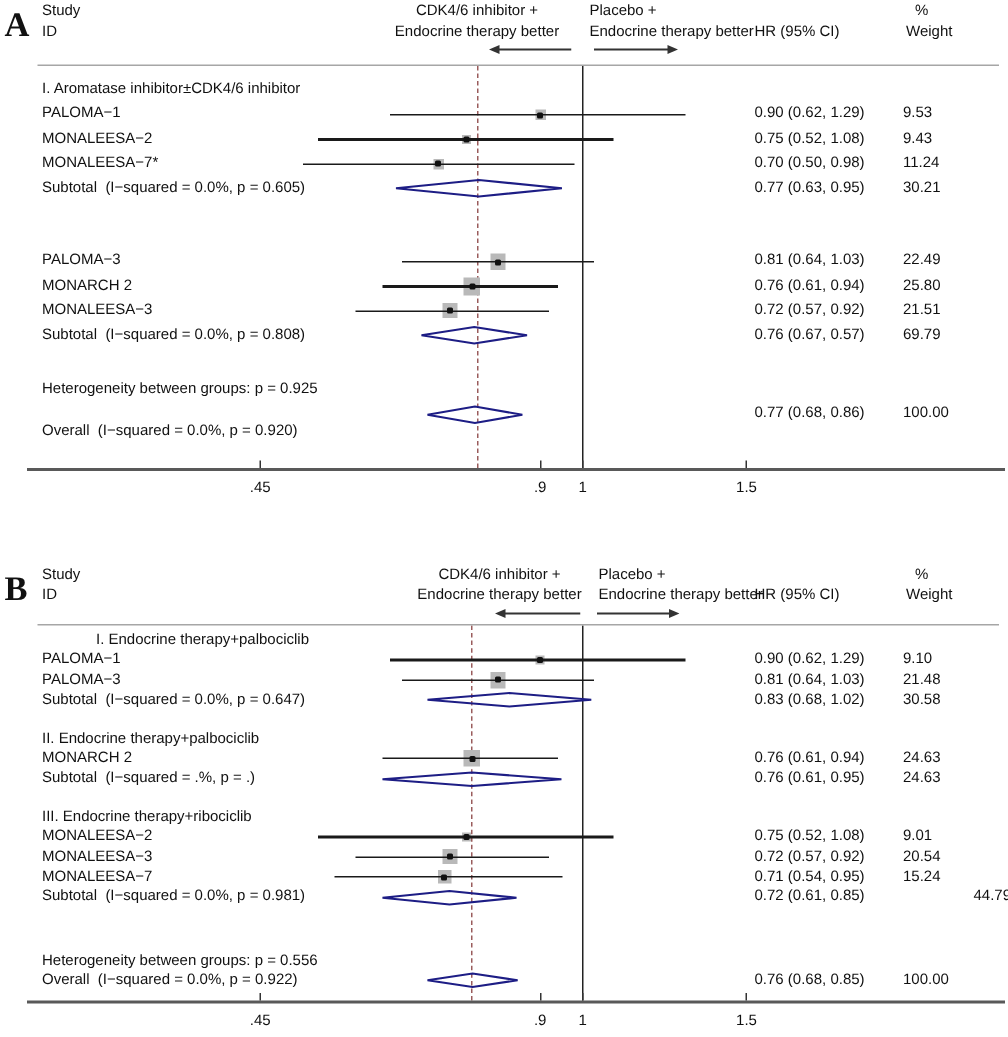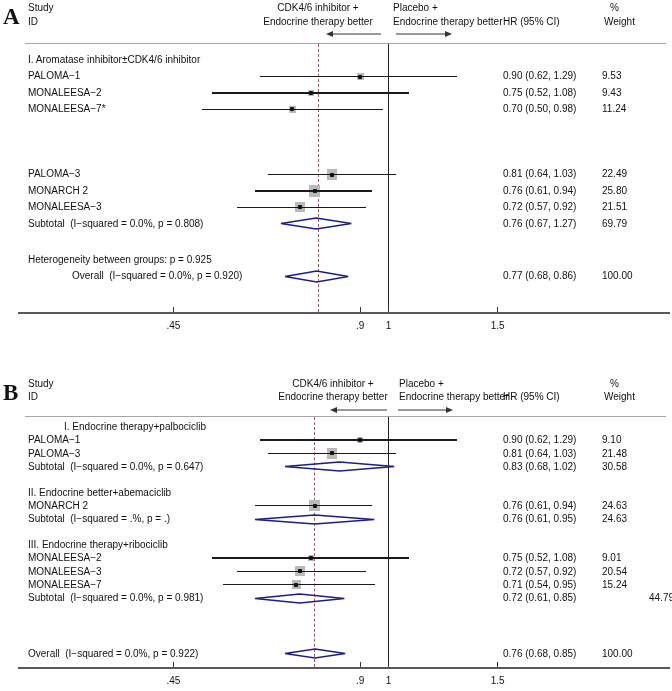--- a/index.html
+++ b/index.html
@@ -33,28 +33,31 @@
         </svg></div>
       <div class="abs" style="left: 396px; top: 29px; width: 56px; height: 8px;"><svg width="56" height="8">
           <line y1="4" y2="4" x1="0" x2="50" stroke="#333" stroke-width="1.2"></line>
           <polygon points="56,4 49,1 49,7" fill="#333"></polygon>
         </svg></div>
       <div class="abs" style="left: 25px; top: 43px; width: 641px; height: 1px; background: rgb(166, 166, 166);"></div>
       <div class="abs" style="left: 0px; top: 52px; width: 672px; height: 16.4px;"><div class="abs" style="left: 28px; top: 0px; height: 16.4px; line-height: 16.4px;">I. Aromatase inhibitor±CDK4/6 inhibitor</div></div>
       <div class="abs" style="left: 0px; top: 68.4px; width: 672px; height: 16.4px;"><div class="abs" style="left: 28px; top: 0px; height: 16.4px; line-height: 16.4px;">PALOMA−1</div><div class="abs" style="left: 356.735px; top: 4.80422px; width: 6.79155px; height: 6.79155px; background: rgb(185, 185, 185);"></div><div class="abs" style="left: 259.783px; top: 7.5px; width: 197.283px; height: 1.4px; background: rgb(26, 26, 26);"></div><div class="abs" style="left: 358.13px; top: 6.2px; width: 4px; height: 4px; background: rgb(17, 17, 17); border-radius: 1px;"></div><div class="abs" style="left: 503px; top: 0px; height: 16.4px; line-height: 16.4px;">0.90 (0.62, 1.29)</div><div class="abs" style="left: 602px; top: 0px; height: 16.4px; line-height: 16.4px;">9.53</div></div>
       <div class="abs" style="left: 0px; top: 84.8px; width: 672px; height: 16.4px;"><div class="abs" style="left: 28px; top: 0px; height: 16.4px; line-height: 16.4px;">MONALEESA−2</div><div class="abs" style="left: 307.66px; top: 4.82209px; width: 6.75583px; height: 6.75583px; background: rgb(185, 185, 185);"></div><div class="abs" style="left: 212.422px; top: 7.5px; width: 196.801px; height: 1.4px; background: rgb(26, 26, 26);"></div><div class="abs" style="left: 309.038px; top: 6.2px; width: 4px; height: 4px; background: rgb(17, 17, 17); border-radius: 1px;"></div><div class="abs" style="left: 503px; top: 0px; height: 16.4px; line-height: 16.4px;">0.75 (0.52, 1.08)</div><div class="abs" style="left: 602px; top: 0px; height: 16.4px; line-height: 16.4px;">9.43</div></div>
       <div class="abs" style="left: 0px; top: 101.2px; width: 672px; height: 16.4px;"><div class="abs" style="left: 28px; top: 0px; height: 16.4px; line-height: 16.4px;">MONALEESA−7*</div><div class="abs" style="left: 288.773px; top: 4.51213px; width: 7.37574px; height: 7.37574px; background: rgb(185, 185, 185);"></div><div class="abs" style="left: 201.861px; top: 7.5px; width: 181.199px; height: 1.4px; background: rgb(26, 26, 26);"></div><div class="abs" style="left: 290.461px; top: 6.2px; width: 4px; height: 4px; background: rgb(17, 17, 17); border-radius: 1px;"></div><div class="abs" style="left: 503px; top: 0px; height: 16.4px; line-height: 16.4px;">0.70 (0.50, 0.98)</div><div class="abs" style="left: 602px; top: 0px; height: 16.4px; line-height: 16.4px;">11.24</div></div>
+      <div class="abs" style="left: 0px; top: 117.6px; width: 672px; height: 16.4px;"><div class="abs" style="left: 28px; top: 0px; height: 16.4px; line-height: 16.4px;">Subtotal  (I−squared = 0.0%, p = 0.605)</div><div class="abs" style="left: 263.091px; top: 1.7px; width: 112.597px; height: 13px;"><svg width="112.59749461786492" height="13">
+            <polygon points="1,6.5 56.29874730893246,1 111.59749461786492,6.5 56.29874730893246,12" fill="none" stroke="#1d1d85" stroke-width="1.4"></polygon>
+          </svg></div><div class="abs" style="left: 503px; top: 0px; height: 16.4px; line-height: 16.4px;">0.77 (0.63, 0.95)</div><div class="abs" style="left: 602px; top: 0px; height: 16.4px; line-height: 16.4px;">30.21</div></div>
       <div class="abs" style="left: 0px; top: 166.4px; width: 672px; height: 16.4px;"><div class="abs" style="left: 28px; top: 0px; height: 16.4px; line-height: 16.4px;">PALOMA−3</div><div class="abs" style="left: 326.544px; top: 2.9834px; width: 10.4332px; height: 10.4332px; background: rgb(185, 185, 185);"></div><div class="abs" style="left: 268.332px; top: 7.5px; width: 128.127px; height: 1.4px; background: rgb(26, 26, 26);"></div><div class="abs" style="left: 329.761px; top: 6.2px; width: 4px; height: 4px; background: rgb(17, 17, 17); border-radius: 1px;"></div><div class="abs" style="left: 503px; top: 0px; height: 16.4px; line-height: 16.4px;">0.81 (0.64, 1.03)</div><div class="abs" style="left: 602px; top: 0px; height: 16.4px; line-height: 16.4px;">22.49</div></div>
       <div class="abs" style="left: 0px; top: 182.8px; width: 672px; height: 16.4px;"><div class="abs" style="left: 28px; top: 0px; height: 16.4px; line-height: 16.4px;">MONARCH 2</div><div class="abs" style="left: 309.017px; top: 2.61269px; width: 11.1746px; height: 11.1746px; background: rgb(185, 185, 185);"></div><div class="abs" style="left: 255.404px; top: 7.5px; width: 116.435px; height: 1.4px; background: rgb(26, 26, 26);"></div><div class="abs" style="left: 312.604px; top: 6.2px; width: 4px; height: 4px; background: rgb(17, 17, 17); border-radius: 1px;"></div><div class="abs" style="left: 503px; top: 0px; height: 16.4px; line-height: 16.4px;">0.76 (0.61, 0.94)</div><div class="abs" style="left: 602px; top: 0px; height: 16.4px; line-height: 16.4px;">25.80</div></div>
       <div class="abs" style="left: 0px; top: 199.2px; width: 672px; height: 16.4px;"><div class="abs" style="left: 28px; top: 0px; height: 16.4px; line-height: 16.4px;">MONALEESA−3</div><div class="abs" style="left: 294.944px; top: 3.09832px; width: 10.2034px; height: 10.2034px; background: rgb(185, 185, 185);"></div><div class="abs" style="left: 237.142px; top: 7.5px; width: 128.906px; height: 1.4px; background: rgb(26, 26, 26);"></div><div class="abs" style="left: 298.046px; top: 6.2px; width: 4px; height: 4px; background: rgb(17, 17, 17); border-radius: 1px;"></div><div class="abs" style="left: 503px; top: 0px; height: 16.4px; line-height: 16.4px;">0.72 (0.57, 0.92)</div><div class="abs" style="left: 602px; top: 0px; height: 16.4px; line-height: 16.4px;">21.51</div></div>
       <div class="abs" style="left: 0px; top: 215.6px; width: 672px; height: 16.4px;"><div class="abs" style="left: 28px; top: 0px; height: 16.4px; line-height: 16.4px;">Subtotal  (I−squared = 0.0%, p = 0.808)</div><div class="abs" style="left: 279.666px; top: 1.7px; width: 72.3356px; height: 13px;"><svg width="72.33555894903105" height="13">
             <polygon points="1,6.5 36.16777947451553,1 71.33555894903105,6.5 36.16777947451553,12" fill="none" stroke="#1d1d85" stroke-width="1.4"></polygon>
-          </svg></div><div class="abs" style="left: 503px; top: 0px; height: 16.4px; line-height: 16.4px;">0.76 (0.67, 1.27)</div><div class="abs" style="left: 602px; top: 0px; height: 16.4px; line-height: 16.4px;">69.79</div></div>
+          </svg></div><div class="abs" style="left: 503px; top: 0px; height: 16.4px; line-height: 16.4px;">0.76 (0.67, 0.57)</div><div class="abs" style="left: 602px; top: 0px; height: 16.4px; line-height: 16.4px;">69.79</div></div>
       <div class="abs" style="left: 0px; top: 252px; width: 672px; height: 16.4px;"><div class="abs" style="left: 28px; top: 0px; height: 16.4px; line-height: 16.4px;">Heterogeneity between groups: p = 0.925</div></div>
-      <div class="abs" style="left: 0px; top: 268.4px; width: 672px; height: 16.4px;"><div class="abs" style="left: 28px; top: 0px; height: 16.4px; line-height: 16.4px; margin-left: 44px;">Overall  (I−squared = 0.0%, p = 0.920)</div><div class="abs" style="left: 283.656px; top: 1.7px; width: 65.2335px; height: 13px;"><svg width="65.23351389314541" height="13">
+      <div class="abs" style="left: 0px; top: 268.4px; width: 672px; height: 16.4px;"><div class="abs" style="left: 28px; top: 12px; height: 16.4px; line-height: 16.4px;">Overall  (I−squared = 0.0%, p = 0.920)</div><div class="abs" style="left: 283.656px; top: 1.7px; width: 65.2335px; height: 13px;"><svg width="65.23351389314541" height="13">
             <polygon points="1,6.5 32.61675694657271,1 64.23351389314541,6.5 32.61675694657271,12" fill="none" stroke="#1d1d85" stroke-width="1.4"></polygon>
           </svg></div><div class="abs" style="left: 503px; top: 0px; height: 16.4px; line-height: 16.4px;">0.77 (0.68, 0.86)</div><div class="abs" style="left: 602px; top: 0px; height: 16.4px; line-height: 16.4px;">100.00</div></div>
       <div class="abs" style="left: 18px; top: 312px; width: 652px; height: 2px; background: rgb(89, 89, 89);"></div>
       <div class="abs" style="left: 172.892px; top: 307px; width: 1.2px; height: 5px; background: rgb(51, 51, 51);"></div>
       <div class="abs" style="left: 155.492px; top: 320px; width: 36px; text-align: center;">.45</div>
       <div class="abs" style="left: 359.53px; top: 307px; width: 1.2px; height: 5px; background: rgb(51, 51, 51);"></div>
       <div class="abs" style="left: 342.13px; top: 320px; width: 36px; text-align: center;">.9</div>
       <div class="abs" style="left: 387.9px; top: 307px; width: 1.2px; height: 5px; background: rgb(51, 51, 51);"></div>
       <div class="abs" style="left: 370.5px; top: 320px; width: 36px; text-align: center;">1</div>
       <div class="abs" style="left: 497.077px; top: 307px; width: 1.2px; height: 5px; background: rgb(51, 51, 51);"></div>
@@ -81,32 +84,33 @@
           <line y1="4" y2="4" x1="0" x2="49" stroke="#333" stroke-width="1.2"></line>
           <polygon points="55,4 48,1 48,7" fill="#333"></polygon>
         </svg></div>
       <div class="abs" style="left: 25px; top: 56px; width: 641px; height: 1px; background: rgb(166, 166, 166);"></div>
       <div class="abs" style="left: 0px; top: 60px; width: 672px; height: 13.4px;"><div class="abs" style="left: 28px; top: 0px; height: 13.4px; line-height: 13.4px; margin-left: 36px;">I. Endocrine therapy+palbociclib</div></div>
       <div class="abs" style="left: 0px; top: 73.4px; width: 672px; height: 13.4px;"><div class="abs" style="left: 28px; top: 0px; height: 13.4px; line-height: 13.4px;">PALOMA−1</div><div class="abs" style="left: 356.812px; top: 3.38172px; width: 6.63657px; height: 6.63657px; background: rgb(185, 185, 185);"></div><div class="abs" style="left: 259.783px; top: 6px; width: 197.283px; height: 1.4px; background: rgb(26, 26, 26);"></div><div class="abs" style="left: 358.13px; top: 4.7px; width: 4px; height: 4px; background: rgb(17, 17, 17); border-radius: 1px;"></div><div class="abs" style="left: 503px; top: 0px; height: 13.4px; line-height: 13.4px;">0.90 (0.62, 1.29)</div><div class="abs" style="left: 602px; top: 0px; height: 13.4px; line-height: 13.4px;">9.10</div></div>
       <div class="abs" style="left: 0px; top: 86.8px; width: 672px; height: 13.4px;"><div class="abs" style="left: 28px; top: 0px; height: 13.4px; line-height: 13.4px;">PALOMA−3</div><div class="abs" style="left: 326.663px; top: 1.60188px; width: 10.1962px; height: 10.1962px; background: rgb(185, 185, 185);"></div><div class="abs" style="left: 268.332px; top: 6px; width: 128.127px; height: 1.4px; background: rgb(26, 26, 26);"></div><div class="abs" style="left: 329.761px; top: 4.7px; width: 4px; height: 4px; background: rgb(17, 17, 17); border-radius: 1px;"></div><div class="abs" style="left: 503px; top: 0px; height: 13.4px; line-height: 13.4px;">0.81 (0.64, 1.03)</div><div class="abs" style="left: 602px; top: 0px; height: 13.4px; line-height: 13.4px;">21.48</div></div>
       <div class="abs" style="left: 0px; top: 100.2px; width: 672px; height: 13.4px;"><div class="abs" style="left: 28px; top: 0px; height: 13.4px; line-height: 13.4px;">Subtotal  (I−squared = 0.0%, p = 0.647)</div><div class="abs" style="left: 283.656px; top: 1.2px; width: 111.177px; height: 11px;"><svg width="111.17658061452232" height="11">
             <polygon points="1,5.5 55.58829030726116,1 110.17658061452232,5.5 55.58829030726116,10" fill="none" stroke="#1d1d85" stroke-width="1.4"></polygon>
           </svg></div><div class="abs" style="left: 503px; top: 0px; height: 13.4px; line-height: 13.4px;">0.83 (0.68, 1.02)</div><div class="abs" style="left: 602px; top: 0px; height: 13.4px; line-height: 13.4px;">30.58</div></div>
-      <div class="abs" style="left: 0px; top: 125.6px; width: 672px; height: 13.4px;"><div class="abs" style="left: 28px; top: 0px; height: 13.4px; line-height: 13.4px;">II. Endocrine better+abemaciclib</div></div>
+      <div class="abs" style="left: 0px; top: 125.6px; width: 672px; height: 13.4px;"><div class="abs" style="left: 28px; top: 0px; height: 13.4px; line-height: 13.4px;">II. Endocrine therapy+palbociclib</div></div>
       <div class="abs" style="left: 0px; top: 139px; width: 672px; height: 13.4px;"><div class="abs" style="left: 28px; top: 0px; height: 13.4px; line-height: 13.4px;">MONARCH 2</div><div class="abs" style="left: 309.145px; top: 1.24085px; width: 10.9183px; height: 10.9183px; background: rgb(185, 185, 185);"></div><div class="abs" style="left: 255.404px; top: 6px; width: 116.435px; height: 1.4px; background: rgb(26, 26, 26);"></div><div class="abs" style="left: 312.604px; top: 4.7px; width: 4px; height: 4px; background: rgb(17, 17, 17); border-radius: 1px;"></div><div class="abs" style="left: 503px; top: 0px; height: 13.4px; line-height: 13.4px;">0.76 (0.61, 0.94)</div><div class="abs" style="left: 602px; top: 0px; height: 13.4px; line-height: 13.4px;">24.63</div></div>
       <div class="abs" style="left: 0px; top: 152.4px; width: 672px; height: 13.4px;"><div class="abs" style="left: 28px; top: 0px; height: 13.4px; line-height: 13.4px;">Subtotal  (I−squared = .%, p = .)</div><div class="abs" style="left: 254.404px; top: 1.2px; width: 121.284px; height: 11px;"><svg width="121.28413757241003" height="11">
             <polygon points="1,5.5 60.642068786205016,1 120.28413757241003,5.5 60.642068786205016,10" fill="none" stroke="#1d1d85" stroke-width="1.4"></polygon>
           </svg></div><div class="abs" style="left: 503px; top: 0px; height: 13.4px; line-height: 13.4px;">0.76 (0.61, 0.95)</div><div class="abs" style="left: 602px; top: 0px; height: 13.4px; line-height: 13.4px;">24.63</div></div>
       <div class="abs" style="left: 0px; top: 177.8px; width: 672px; height: 13.4px;"><div class="abs" style="left: 28px; top: 0px; height: 13.4px; line-height: 13.4px;">III. Endocrine therapy+ribociclib</div></div>
       <div class="abs" style="left: 0px; top: 191.2px; width: 672px; height: 13.4px;"><div class="abs" style="left: 28px; top: 0px; height: 13.4px; line-height: 13.4px;">MONALEESA−2</div><div class="abs" style="left: 307.736px; top: 3.39817px; width: 6.60367px; height: 6.60367px; background: rgb(185, 185, 185);"></div><div class="abs" style="left: 212.422px; top: 6px; width: 196.801px; height: 1.4px; background: rgb(26, 26, 26);"></div><div class="abs" style="left: 309.038px; top: 4.7px; width: 4px; height: 4px; background: rgb(17, 17, 17); border-radius: 1px;"></div><div class="abs" style="left: 503px; top: 0px; height: 13.4px; line-height: 13.4px;">0.75 (0.52, 1.08)</div><div class="abs" style="left: 602px; top: 0px; height: 13.4px; line-height: 13.4px;">9.01</div></div>
       <div class="abs" style="left: 0px; top: 204.6px; width: 672px; height: 13.4px;"><div class="abs" style="left: 28px; top: 0px; height: 13.4px; line-height: 13.4px;">MONALEESA−3</div><div class="abs" style="left: 295.061px; top: 1.71468px; width: 9.97064px; height: 9.97064px; background: rgb(185, 185, 185);"></div><div class="abs" style="left: 237.142px; top: 6px; width: 128.906px; height: 1.4px; background: rgb(26, 26, 26);"></div><div class="abs" style="left: 298.046px; top: 4.7px; width: 4px; height: 4px; background: rgb(17, 17, 17); border-radius: 1px;"></div><div class="abs" style="left: 503px; top: 0px; height: 13.4px; line-height: 13.4px;">0.72 (0.57, 0.92)</div><div class="abs" style="left: 602px; top: 0px; height: 13.4px; line-height: 13.4px;">20.54</div></div>
       <div class="abs" style="left: 0px; top: 218px; width: 672px; height: 13.4px;"><div class="abs" style="left: 28px; top: 0px; height: 13.4px; line-height: 13.4px;">MONALEESA−7</div><div class="abs" style="left: 291.986px; top: 2.40577px; width: 8.58846px; height: 8.58846px; background: rgb(185, 185, 185);"></div><div class="abs" style="left: 222.584px; top: 6px; width: 152.105px; height: 1.4px; background: rgb(26, 26, 26);"></div><div class="abs" style="left: 294.28px; top: 4.7px; width: 4px; height: 4px; background: rgb(17, 17, 17); border-radius: 1px;"></div><div class="abs" style="left: 503px; top: 0px; height: 13.4px; line-height: 13.4px;">0.71 (0.54, 0.95)</div><div class="abs" style="left: 602px; top: 0px; height: 13.4px; line-height: 13.4px;">15.24</div></div>
       <div class="abs" style="left: 0px; top: 231.4px; width: 672px; height: 13.4px;"><div class="abs" style="left: 28px; top: 0px; height: 13.4px; line-height: 13.4px;">Subtotal  (I−squared = 0.0%, p = 0.981)</div><div class="abs" style="left: 254.404px; top: 1.2px; width: 91.3352px; height: 11px;"><svg width="91.33523623618595" height="11">
             <polygon points="1,5.5 45.667618118092975,1 90.33523623618595,5.5 45.667618118092975,10" fill="none" stroke="#1d1d85" stroke-width="1.4"></polygon>
           </svg></div><div class="abs" style="left: 503px; top: 0px; height: 13.4px; line-height: 13.4px;">0.72 (0.61, 0.85)</div><div class="abs" style="left: 602px; top: 0px; height: 13.4px; line-height: 13.4px; margin-left: 47px;">44.79</div></div>
+      <div class="abs" style="left: 0px; top: 273.8px; width: 672px; height: 13.4px;"><div class="abs" style="left: 28px; top: 0px; height: 13.4px; line-height: 13.4px;">Heterogeneity between groups: p = 0.556</div></div>
       <div class="abs" style="left: 0px; top: 287.2px; width: 672px; height: 13.4px;"><div class="abs" style="left: 28px; top: 0px; height: 13.4px; line-height: 13.4px;">Overall  (I−squared = 0.0%, p = 0.922)</div><div class="abs" style="left: 283.656px; top: 1.2px; width: 62.0842px; height: 11px;"><svg width="62.084208064994925" height="11">
             <polygon points="1,5.5 31.042104032497463,1 61.084208064994925,5.5 31.042104032497463,10" fill="none" stroke="#1d1d85" stroke-width="1.4"></polygon>
           </svg></div><div class="abs" style="left: 503px; top: 0px; height: 13.4px; line-height: 13.4px;">0.76 (0.68, 0.85)</div><div class="abs" style="left: 602px; top: 0px; height: 13.4px; line-height: 13.4px;">100.00</div></div>
       <div class="abs" style="left: 18px; top: 307px; width: 652px; height: 2px; background: rgb(89, 89, 89);"></div>
       <div class="abs" style="left: 172.892px; top: 302px; width: 1.2px; height: 5px; background: rgb(51, 51, 51);"></div>
       <div class="abs" style="left: 155.492px; top: 315px; width: 36px; text-align: center;">.45</div>
       <div class="abs" style="left: 359.53px; top: 302px; width: 1.2px; height: 5px; background: rgb(51, 51, 51);"></div>
       <div class="abs" style="left: 342.13px; top: 315px; width: 36px; text-align: center;">.9</div>
       <div class="abs" style="left: 387.9px; top: 302px; width: 1.2px; height: 5px; background: rgb(51, 51, 51);"></div>
       <div class="abs" style="left: 370.5px; top: 315px; width: 36px; text-align: center;">1</div>

